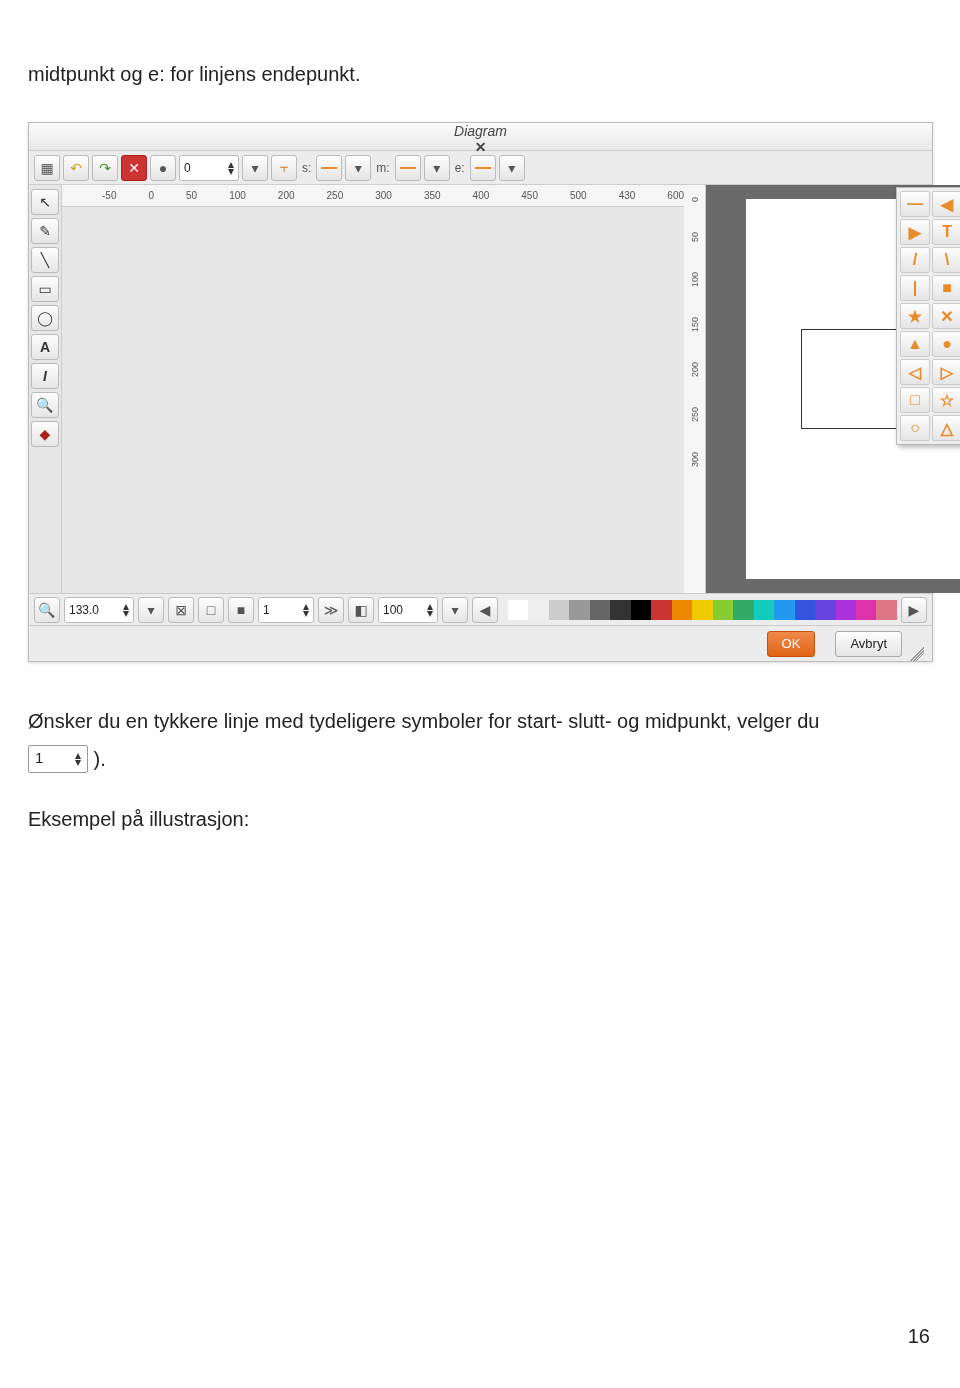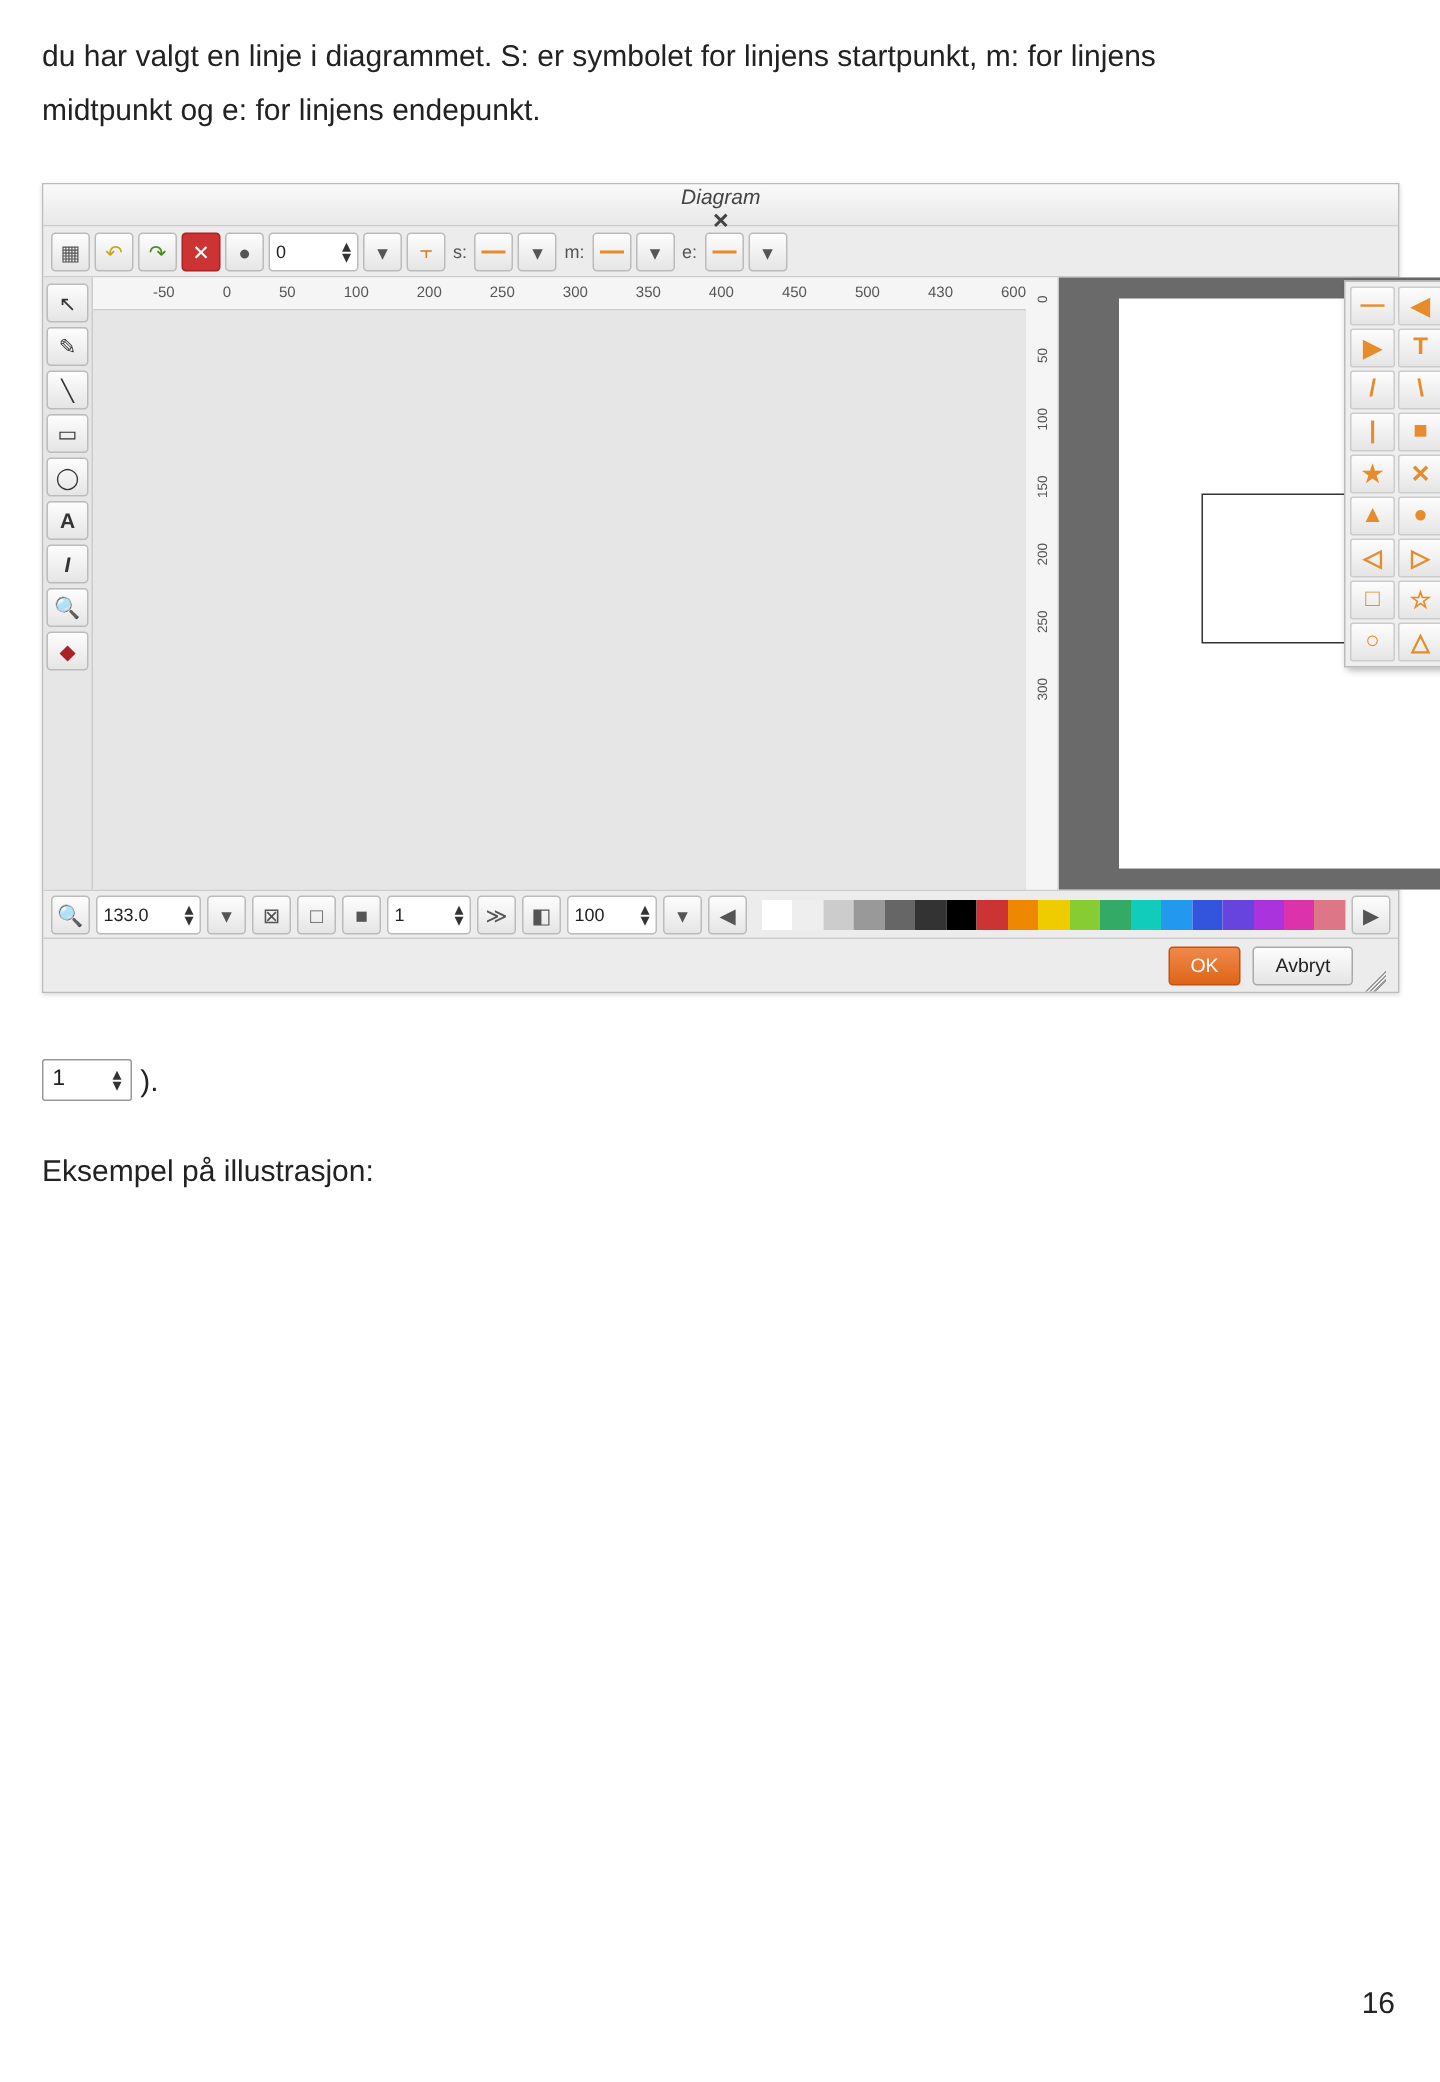--- a/index.html
+++ b/index.html
@@ -163,20 +163,21 @@
   }
   .cwatch{ flex:1; }
   .footer-bar {
     height: 36px; background:#ececec; border-top:1px solid #ccc;
     display:flex; justify-content:flex-end; align-items:center; gap:8px; padding:0 8px;
   }
   .btn {
     height:26px; padding:0 14px; border-radius:3px; font-size:13px;
     display:flex;align-items:center; border:1px solid #aaa;
     background:linear-gradient(#fdfdfd,#e5e5e5);
+    margin-left:12px;
   }
   .btn.primary { background:linear-gradient(#f0894a,#de6518); color:#fff; border-color:#c55012;}
   .resize-grip { width:14px;height:14px;background:
     linear-gradient(135deg,transparent 50%,#999 50%,#999 55%,transparent 55%),
     linear-gradient(135deg,transparent 60%,#999 60%,#999 65%,transparent 65%),
     linear-gradient(135deg,transparent 70%,#999 70%,#999 75%,transparent 75%);
     align-self:flex-end;
   }
 
   .post-text { margin-top: 40px; line-height: 1.9; }
@@ -188,21 +189,21 @@
   }
   .spin-arrows { font-size:12px; line-height:7px; color:#333; display:flex;flex-direction:column;}
   .page-num {
     position:absolute; bottom: 40px; right: 30px; font-size: 20px;
   }
 </style>
 </head>
 <body>
 
 <div class="intro-text">
-  <span>du har valgt en linje i diagrammet. S: er symbolet for linjens startpunkt, m: for linjens</span><br>
+  <br>
   <span>midtpunkt og e: for linjens endepunkt.</span>
 </div>
 
 <div class="editor-window">
 
   <div class="titlebar">
     <span>Diagram</span>
     <span class="close-x">✕</span>
   </div>
 
@@ -359,20 +360,21 @@
 
   <div class="footer-bar">
     <div class="btn primary">OK</div>
     <div class="btn">Avbryt</div>
     <div class="resize-grip"></div>
   </div>
 
 </div>
 
 <div class="post-text">
+  <p>Ønsker du en tykkere linje med tydeligere symboler for start- slutt- og midpunkt, velger du</p>
   <p>
     <span class="inline-widget">
       <span>1</span>
       <span class="spin-arrows">▴<br>▾</span>
     </span>
     <span>).</span>
   </p>
   <p style="margin-top:22px">Eksempel på illustrasjon:</p>
 </div>
 

